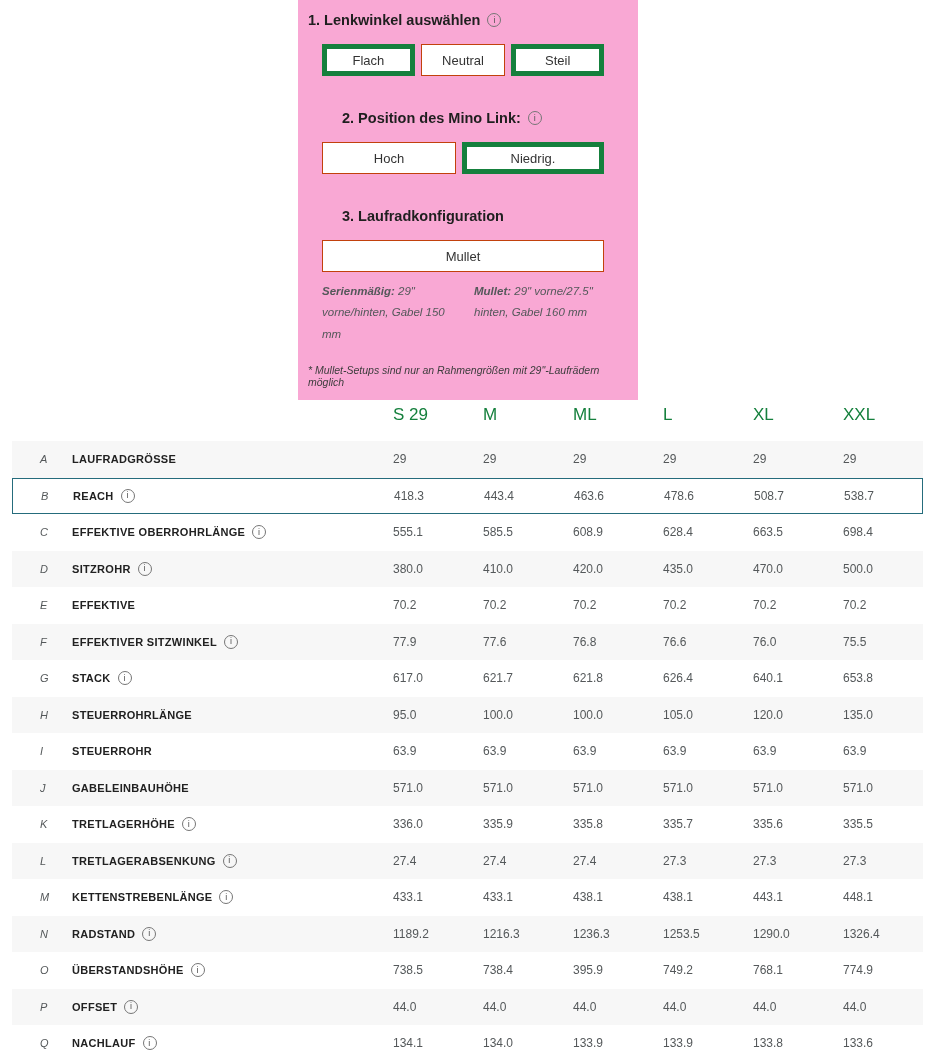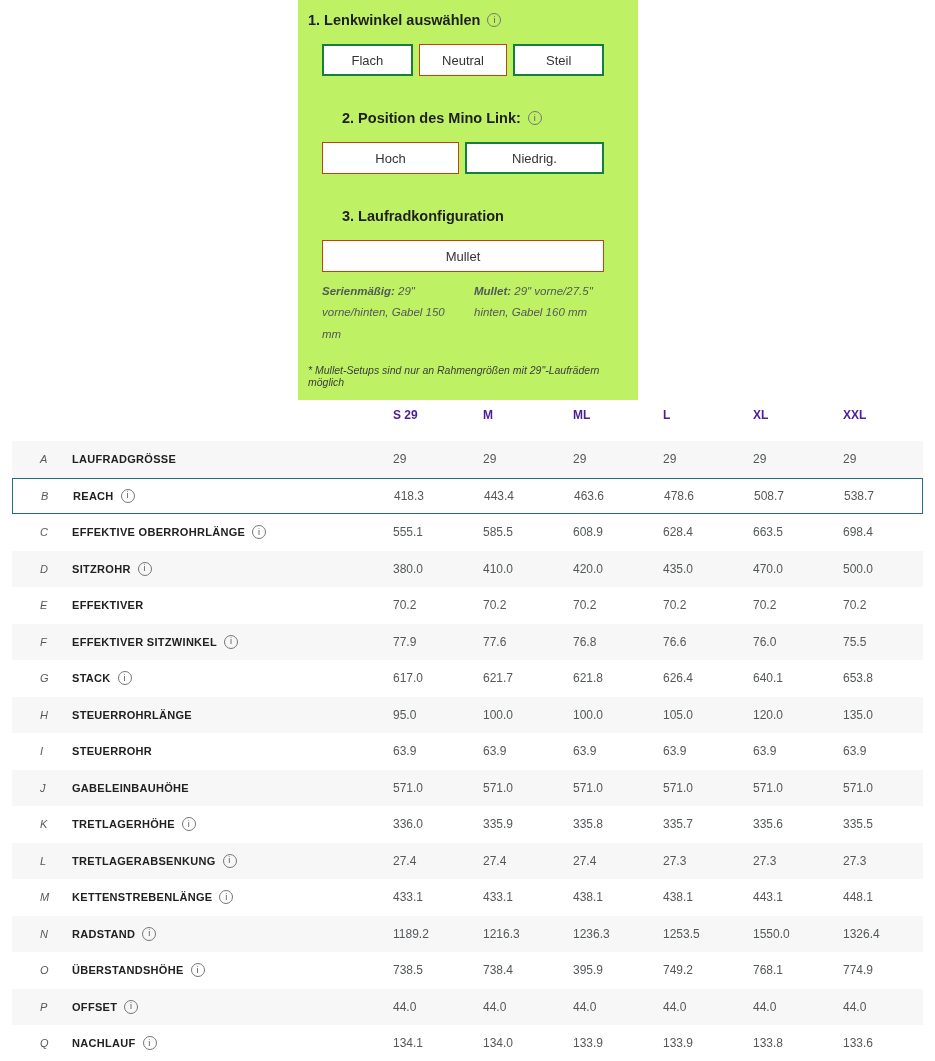--- a/index.html
+++ b/index.html
@@ -2,30 +2,30 @@
 <html><head>
 <meta charset="utf-8">
 <style>
   * { box-sizing: border-box; margin: 0; padding: 0; }
   html, body { width: 935px; background: #ffffff; font-family: "Liberation Sans", sans-serif; }
   body { position: relative; height: 1061px; }
 
   
   .config-panel {
     position: absolute; left: 298px; top: 0; width: 340px;
-    background: #bef264; padding: 12px 8px 12px 8px;
+    background: #f9a8d4; padding: 12px 8px 12px 8px;
   }
   .section-title {
     margin: 0 0 0 2px; font-size: 14.5px; font-weight: 700; color: #1f1f1f;
     display: flex; align-items: center; gap: 7px;
   }
   .section + .section .section-title { margin-top: 34px; margin-left: 36px; }
   .btn-row { margin: 16px 0 0 16px; width: 282px; display: flex; gap: 6px; }
   .opt-btn {
-    flex: 1; height: 32px; background: #ffffff; border: 2px solid #15803d;
+    flex: 1; height: 32px; background: #ffffff; border: 5px solid #15803d;
     font-family: "Liberation Sans", sans-serif; font-size: 13px; color: #333333;
     cursor: pointer;
   }
   .opt-btn.selected { border: 1px solid #c2410c; }
   .desc-row { margin: 9px 0 0 16px; width: 292px; display: flex; gap: 12px; }
   .desc { flex: 1; font-style: italic; font-size: 11.5px; color: #54585a; line-height: 1.85; }
   .desc .term { font-weight: 700; }
   .footnote { margin: 19px 0 0 2px; font-size: 10.5px; color: #3c3c3c; font-style: italic; }
 
   .info {
@@ -41,21 +41,21 @@
     display: grid; grid-template-columns: 60px 321px repeat(5, 90px) 80px;
     align-items: center; min-height: 36.5px;
   }
   .trow.thead { min-height: 34px; margin-bottom: 9px; }
   .trow.shaded { background: #f7f7f7; }
   .trow.highlight { border: 1.5px solid #256c7c; background: #ffffff; }
   .cell-letter { padding-left: 28px; font-style: italic; font-size: 11px; color: #54585a; }
   .cell-label { font-size: 11px; font-weight: 700; letter-spacing: 0.3px; color: #212121;
     display: flex; align-items: center; gap: 7px; }
   .cell-value { font-size: 12px; color: #54585a; }
-  .col-h { font-size: 12px; font-weight: 700; color: #4c1d95; }
+  .col-h { font-size: 17px; font-weight: 400; color: #15803d; }
 </style>
 </head>
 <body>
 
 <div class="config-panel">
   <div id="sections">
       <div class="section">
         <div class="section-title">
           <span>1. Lenkwinkel auswählen</span>
           <span class="info">i</span>
@@ -151,21 +151,21 @@
         <div class="cell-value">380.0</div>
         <div class="cell-value">410.0</div>
         <div class="cell-value">420.0</div>
         <div class="cell-value">435.0</div>
         <div class="cell-value">470.0</div>
         <div class="cell-value">500.0</div>
       </div>
       <div class="trow">
         <div class="cell-letter">E</div>
         <div class="cell-label">
-          <span>EFFEKTIVER</span>
+          <span>EFFEKTIVE</span>
         </div>
         <div class="cell-value">70.2</div>
         <div class="cell-value">70.2</div>
         <div class="cell-value">70.2</div>
         <div class="cell-value">70.2</div>
         <div class="cell-value">70.2</div>
         <div class="cell-value">70.2</div>
       </div>
       <div class="trow shaded">
         <div class="cell-letter">F</div>
@@ -271,21 +271,21 @@
       <div class="trow shaded">
         <div class="cell-letter">N</div>
         <div class="cell-label">
           <span>RADSTAND</span>
           <span class="info">i</span>
         </div>
         <div class="cell-value">1189.2</div>
         <div class="cell-value">1216.3</div>
         <div class="cell-value">1236.3</div>
         <div class="cell-value">1253.5</div>
-        <div class="cell-value">1550.0</div>
+        <div class="cell-value">1290.0</div>
         <div class="cell-value">1326.4</div>
       </div>
       <div class="trow">
         <div class="cell-letter">O</div>
         <div class="cell-label">
           <span>ÜBERSTANDSHÖHE</span>
           <span class="info">i</span>
         </div>
         <div class="cell-value">738.5</div>
         <div class="cell-value">738.4</div>

